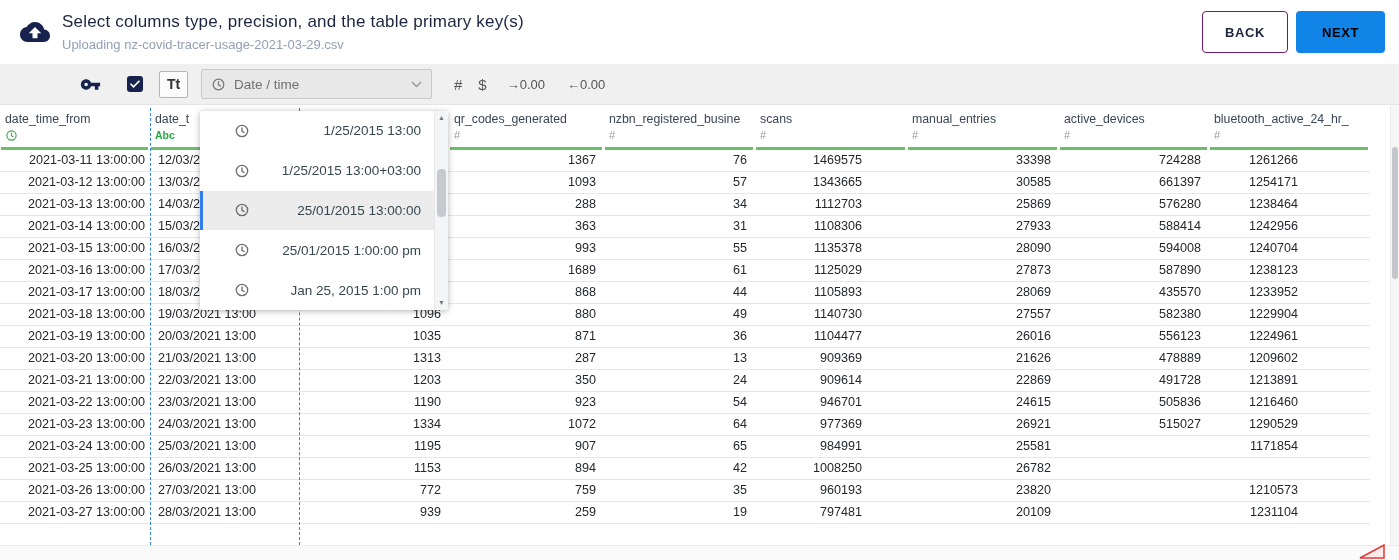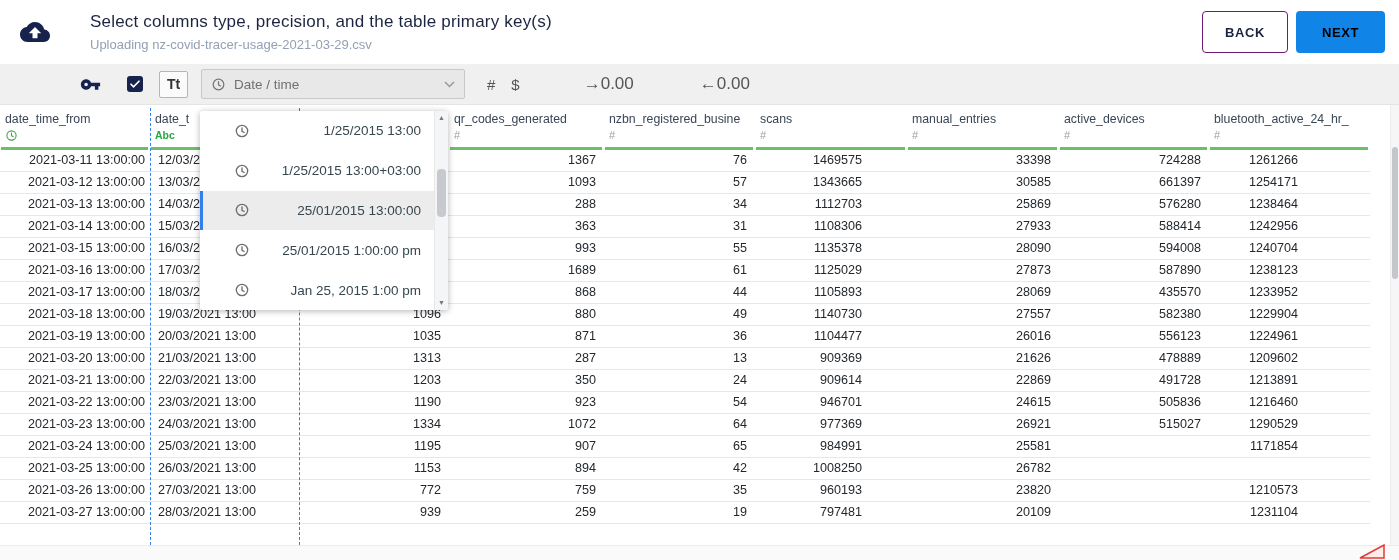--- a/index.html
+++ b/index.html
@@ -3,41 +3,41 @@
 <meta charset="utf-8">
 <style>
   * { margin:0; padding:0; box-sizing:border-box; }
   html,body { background:#fff; }
   body { font-family:"Liberation Sans", sans-serif; }
   .page { position:relative; width:1399px; height:560px; overflow:hidden; background:#fff; }
 
   
   .topbar { height:64px; display:flex; align-items:center; padding:0 14px 0 20px; background:#fff; }
   .upload-icon { flex:none; display:inline-flex; }
-  .titles { margin-left:40px; }
+  .titles { margin-left:12px; }
   .title { font-size:17px; color:#1c2540; letter-spacing:.2px; }
   .subtitle { font-size:13px; color:#93a0b5; margin-top:5px; }
   .header-actions { margin-left:auto; display:flex; align-items:center; }
   .btn { height:42px; border-radius:4px; font-family:"Liberation Sans",sans-serif; font-weight:700; font-size:13px; letter-spacing:.6px; cursor:pointer; }
   .btn.back { background:#fff; border:1px solid #701a75; color:#1c2540; padding:0 22px; margin-right:8px; }
   .btn.next { background:var(--blue,#1184e8); border:none; color:#000000; padding:0 26px;text-align:center; }
 
   
   .toolbar { height:41px; background:#f0f0f1; border-bottom:1px solid #e4e4e4; display:flex; align-items:center; padding-left:80px; position:relative; }
   .tb-icon { display:inline-flex; cursor:pointer; }
   .tb-icon.key { margin-right:26px; }
   .checkbox { width:16px; height:16px; background:var(--navy,#17224d); border-radius:3px; display:inline-flex; align-items:center; justify-content:center; margin-right:16px; cursor:pointer; }
   .tt-btn { width:29px; height:27px; border:1px solid #b5b5b5; background:#fbfbfb; border-radius:2px; font-size:14px; font-weight:600; color:#333; margin-right:13px; cursor:pointer; font-family:"Liberation Sans",sans-serif; }
-  .type-select { width:264px; height:30px; background:#e8e8e8; border:1px solid #c8c8c8; border-radius:2px; display:flex; align-items:center; padding:10px 9px; margin-right:22px; cursor:pointer; }
+  .type-select { width:231px; height:30px; background:#e8e8e8; border:1px solid #c8c8c8; border-radius:2px; display:flex; align-items:center; padding:10px 9px; margin-right:22px; cursor:pointer; }
   .select-value { margin-left:8px; font-size:13.5px; color:#707070; }
   .chev { margin-left:auto; display:inline-flex; }
   .tb-txt { background:transparent; border:none; font-size:15px; color:#555; cursor:pointer; font-family:"Liberation Sans",sans-serif; }
   .tb-txt.num { margin-right:16px; }
   .tb-txt.cur { margin-right:20px; }
-  .tb-txt.dec { font-size:17px; margin-right:22px;margin-left:44px; }
+  .tb-txt.dec { font-size:13px; margin-right:22px; }
 
   
   .grid { position:absolute; top:105px; left:0; right:0; bottom:0; overflow:hidden; background:#fff; }
   table { border-collapse:collapse; table-layout:fixed; width:1370px;padding-left:28px; }
   thead th { height:45px; position:relative; vertical-align:top; padding:7px 4px 0 5px; font-size:12.3px; color:#3a4656; font-weight:400; text-align:left; white-space:nowrap; overflow:hidden; }
   .col-type { margin-top:3px; height:14px; font-size:11px; color:#9aa0a6; line-height:13px; }
   .col-type.abc { color:#27a745; font-weight:700; font-size:10.5px; }
   .qbar { position:absolute; left:1px; right:2px; bottom:0; height:3px; background:var(--green,#6abf69); }
   tbody td { height:21px; line-height:21px; padding:0 8px; border-bottom:1px solid #e7e7e7; white-space:nowrap; overflow:hidden; font-size:12.6px; color:#23282d; }
   td.ar { text-align:right; }

